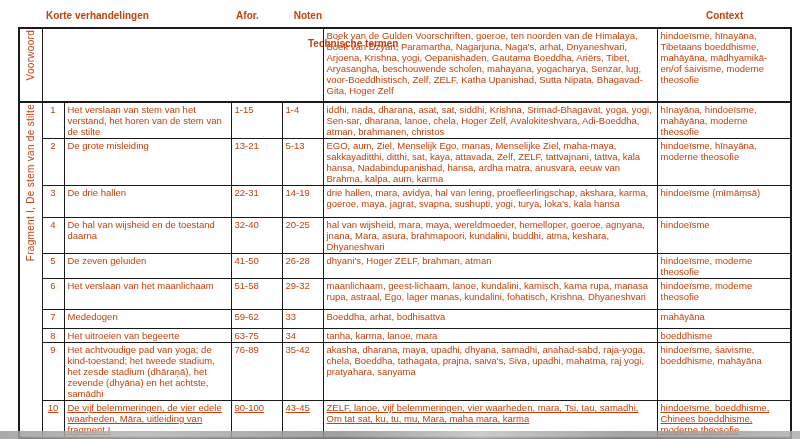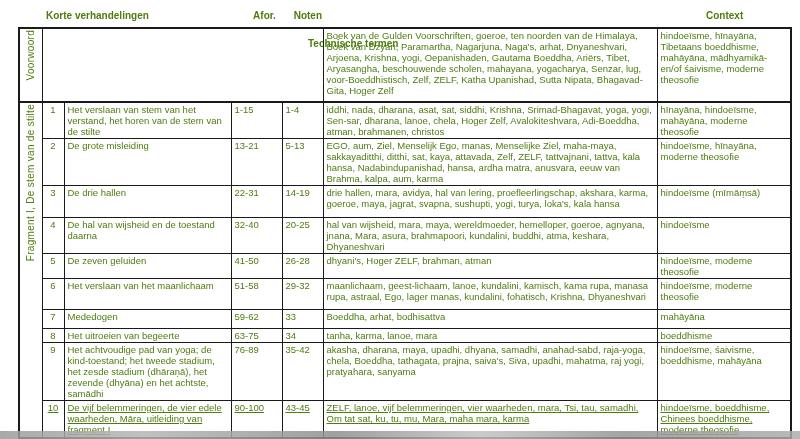--- a/index.html
+++ b/index.html
@@ -1,31 +1,31 @@
 <!DOCTYPE html>
 <html><head>
 <meta charset="utf-8">
 <style>
   html,body{margin:0;padding:0;}
   .page{
     position:relative;
     width:800px;height:439px;
     background:#ffffff;
     font-family:"Liberation Sans","DejaVu Sans",sans-serif;
-    color:#4d7c0f;
+    color:#c2410c;
     overflow:hidden;
   }
   
   .hdr{
     position:absolute;top:10px;
     font-weight:bold;font-size:10px;line-height:12px;
     white-space:nowrap;
   }
   .h-korte{left:46px;}
-  .h-afor{left:239px;width:51px;text-align:center;}
+  .h-afor{left:222px;width:51px;text-align:center;}
   .h-noten{left:281px;width:41px;text-align:right;}
   .h-tech{left:308px;margin-top:28px;}
   .h-context{left:658px;margin-left:48px;}
 
   
   table.grid{
     position:absolute;left:18px;top:27px;
     width:772px;
     border-collapse:collapse;table-layout:fixed;
     border:2px solid #1a1a1a;

